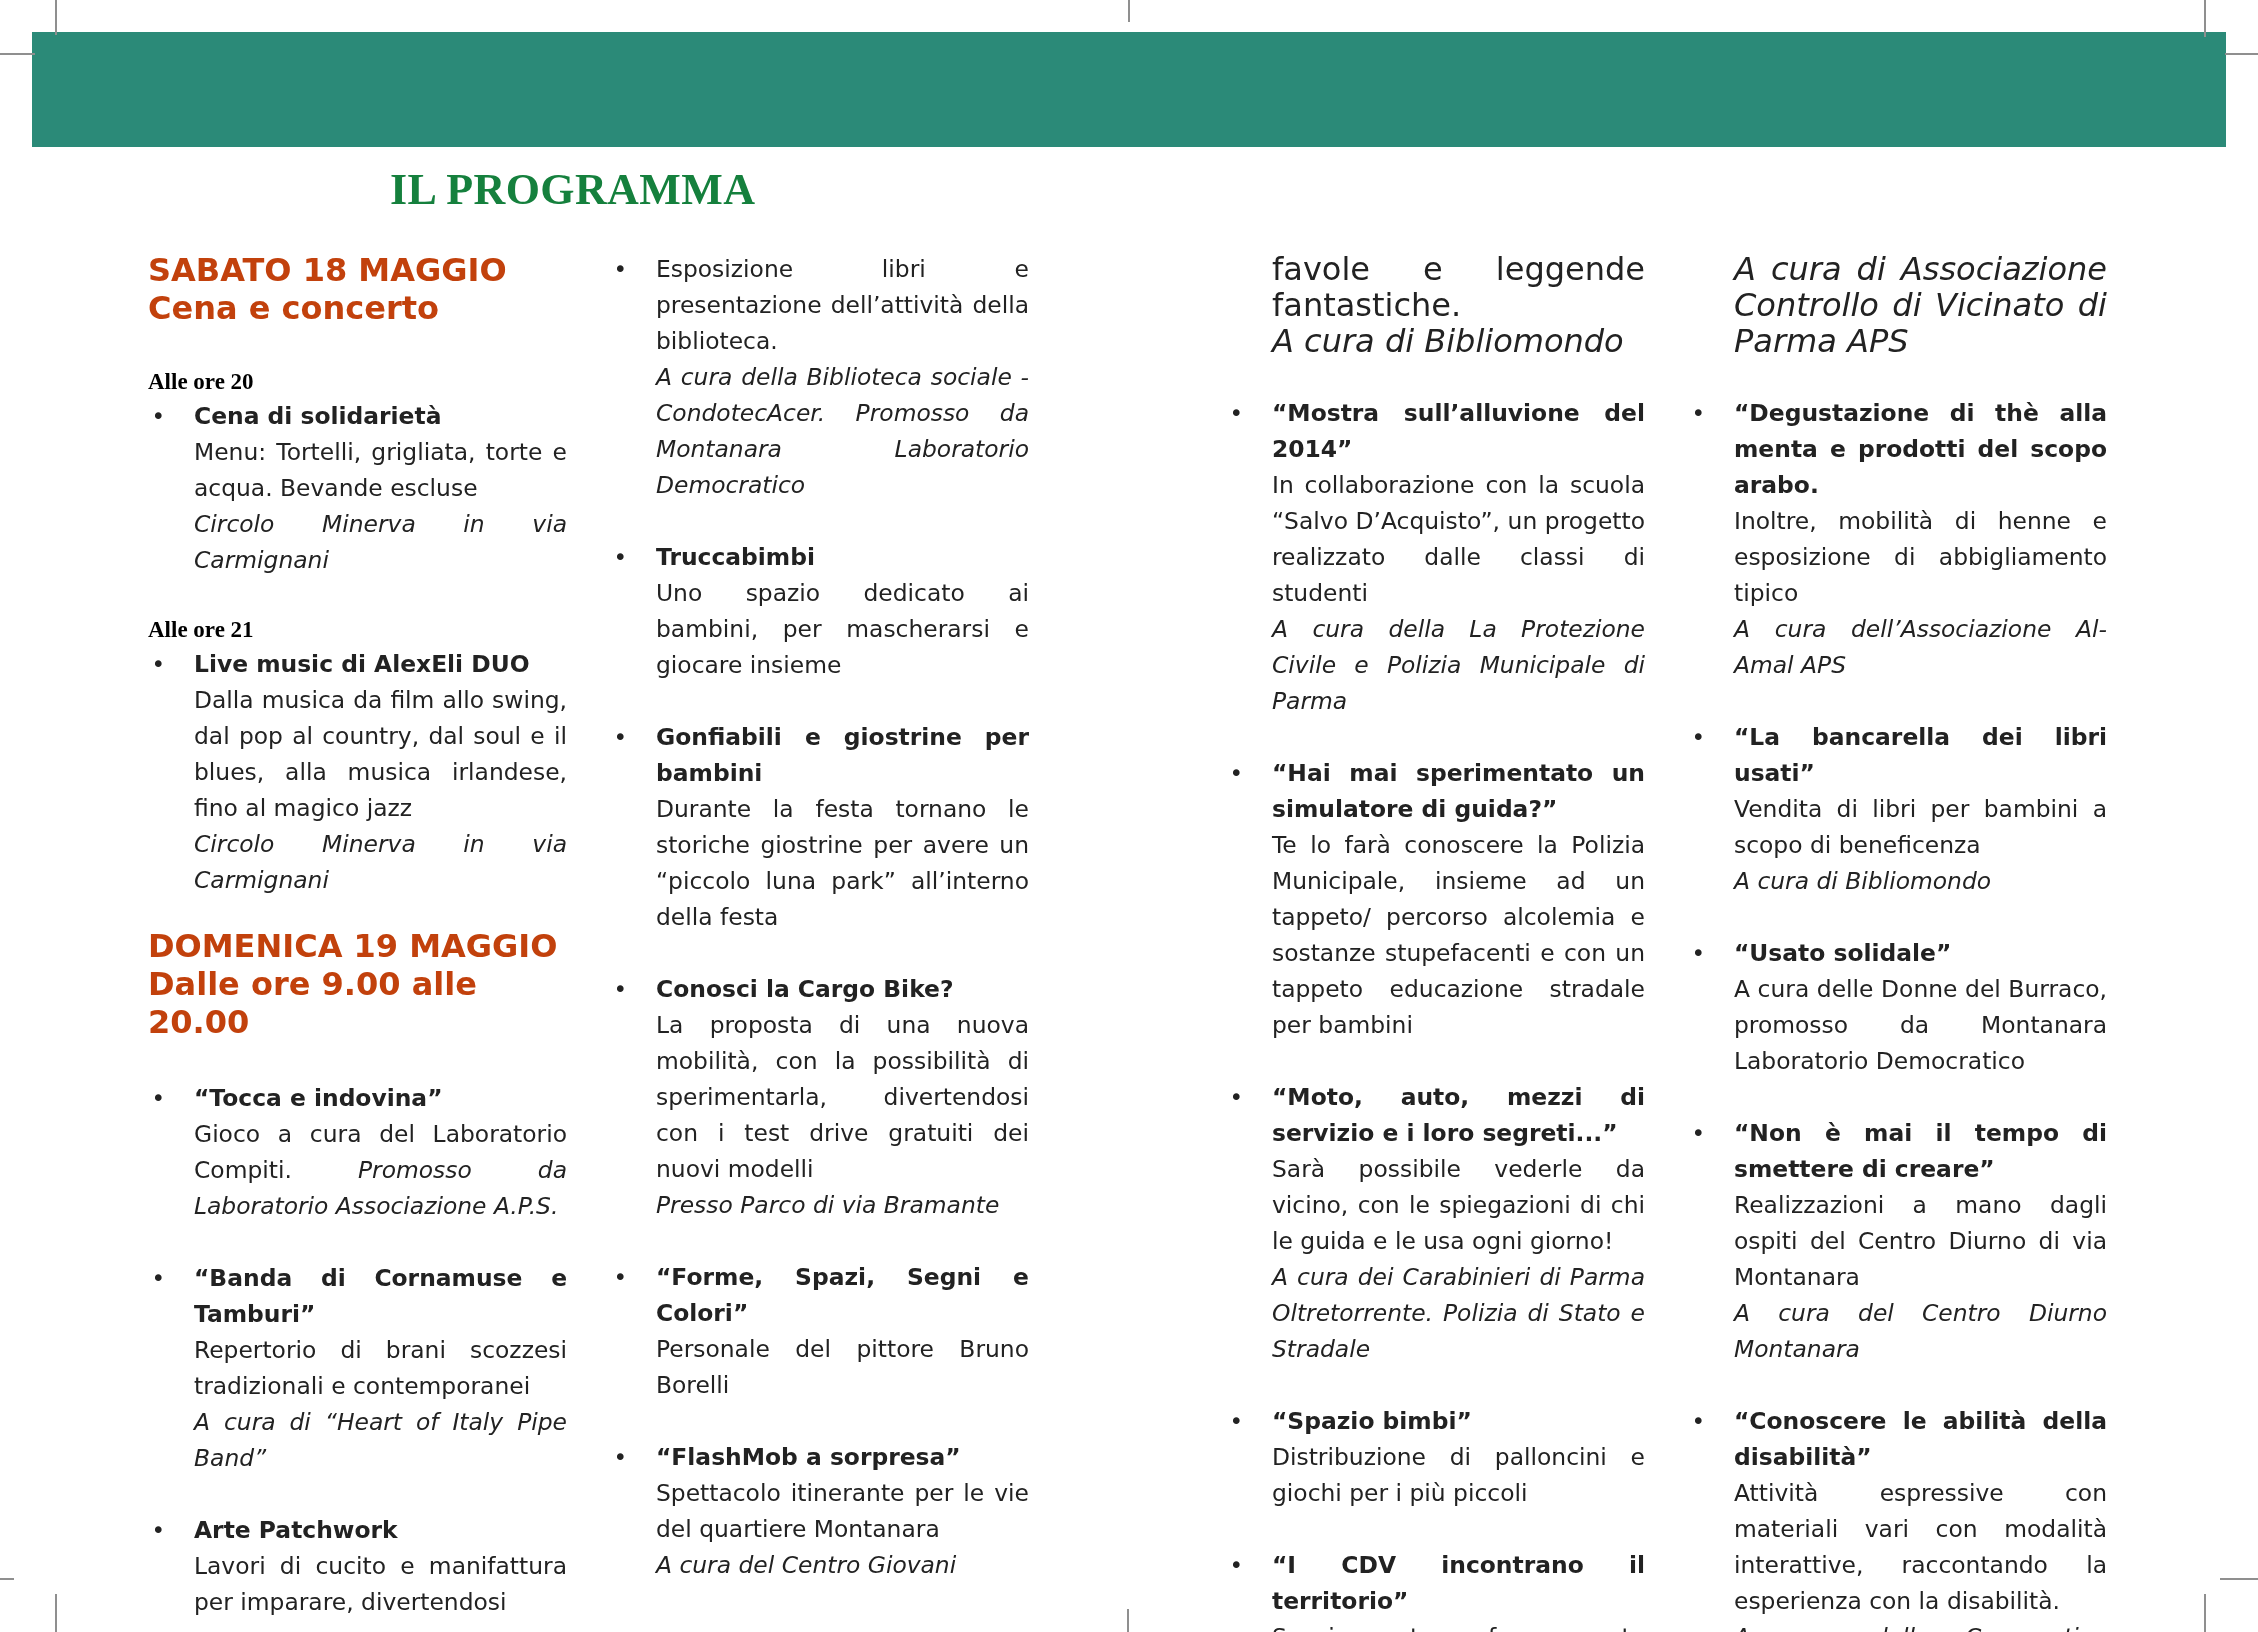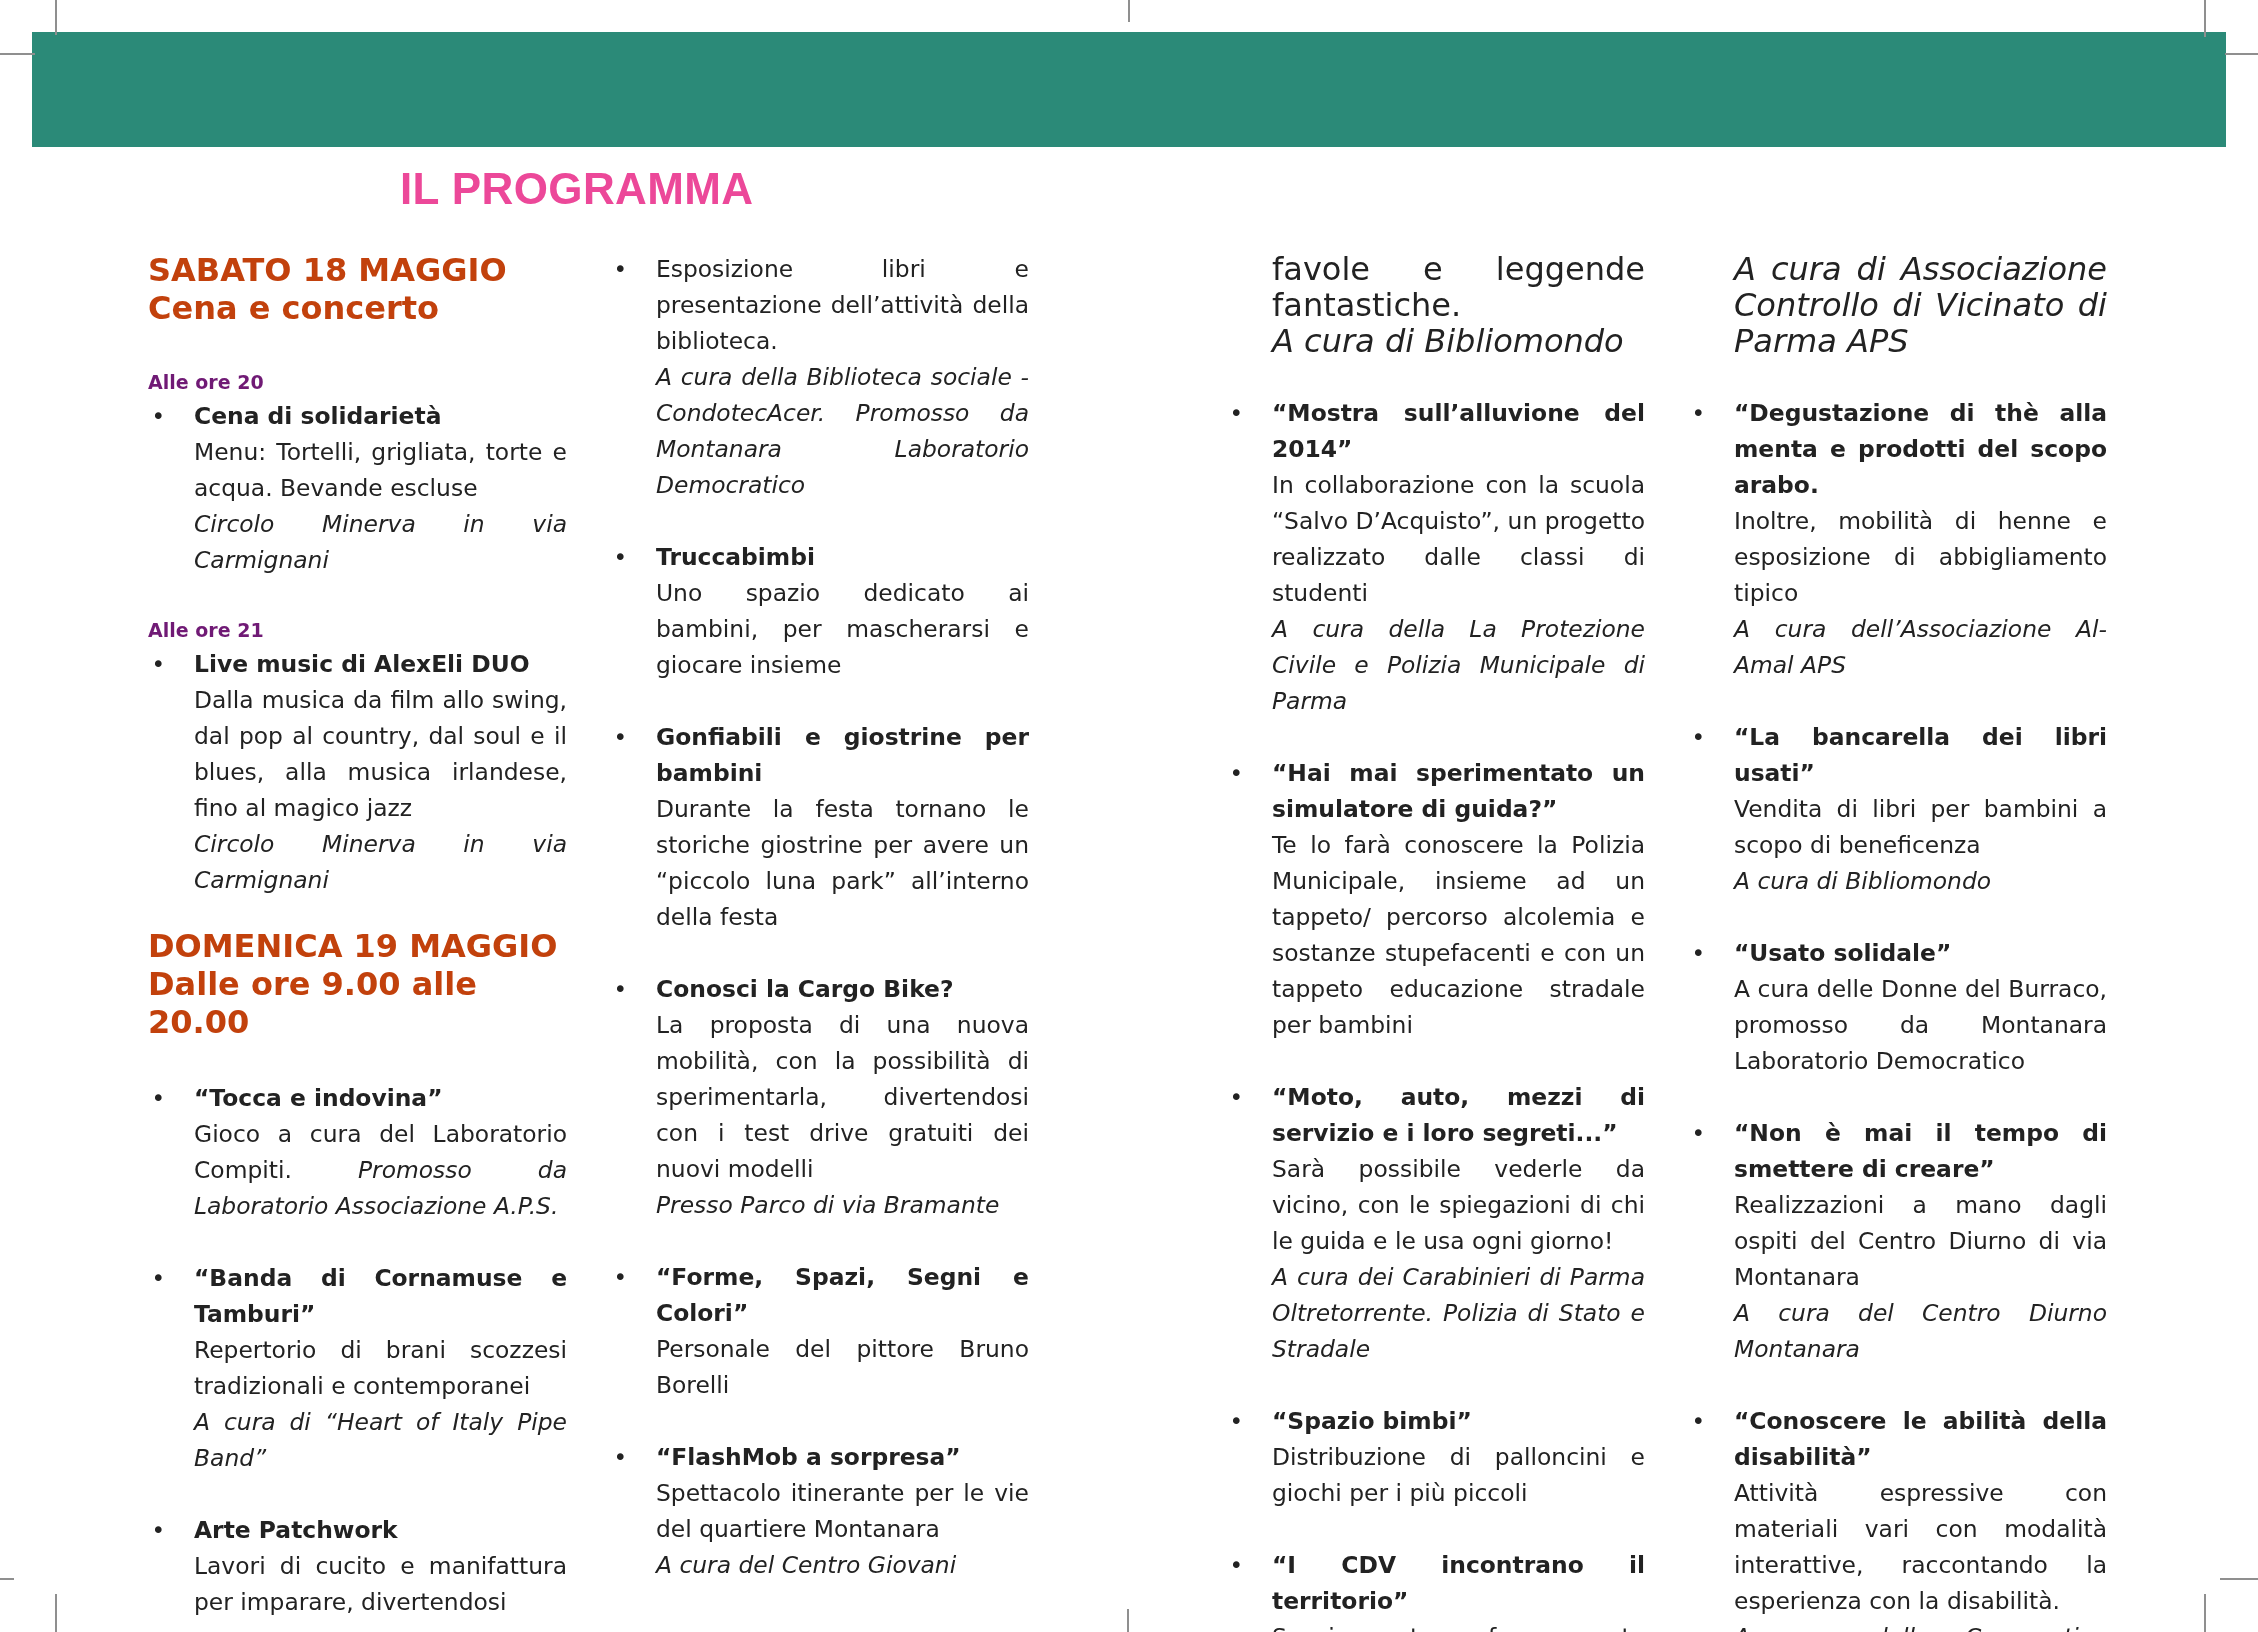--- a/index.html
+++ b/index.html
@@ -1,25 +1,25 @@
 <!DOCTYPE html>
 <html style="font-size:14px"><head>
 <meta charset="utf-8">
 <style>
   html, body { margin:0; padding:0; background:#ffffff; }
   body { width:2258px; height:1633px; position:relative; overflow:hidden;
          font-family:"DejaVu Sans", sans-serif; color:#222; }
   .band { position:absolute; left:32px; top:32px; width:2194px; height:115px; background:#2b8a78; }
   .crop { position:absolute; background:#8f8f8f; }
-  .title { position:absolute; left:400px; top:164px; font-family:Liberation Sans, sans-serif;
-           font-weight:bold; font-size:44px; color:#ec4899; letter-spacing:0.4px; }
+  .title { position:absolute; left:390px; top:164px; font-family:Liberation Serif, serif;
+           font-weight:bold; font-size:44px; color:#15803d; letter-spacing:0.4px; }
   .col { position:absolute; top:251px; width:419px; }
   .c1 { left:148px; } .c2 { left:610px; } .c3 { left:1226px; } .c4 { left:1688px; }
   .day { font-weight:bold; color:#c2410c; font-size:32px; line-height:38px; }
-  .time { font-weight:bold; color:#701a75; font-size:19px; line-height:32px; margin-top:35px; }
+  .time { font-weight:bold; color:#000000; font-size:23px; line-height:32px; margin-top:35px;font-family:Liberation Serif, serif; }
   .item { position:relative; padding-left:46px; font-size:23.4px; line-height:36px; margin-bottom:36px; text-align:justify; }
   .item.tight { margin-bottom:0; }
   .bullet { position:absolute; left:3.5px; top:0; font-size:23px; }
   .ititle { font-weight:bold; }
   .desc { }
   .org { font-style:italic; }
   .plain { font-size:32px; line-height:36px; padding-left:46px; text-align:justify; }
   .gap { height:36px; }
 </style>
 </head>

